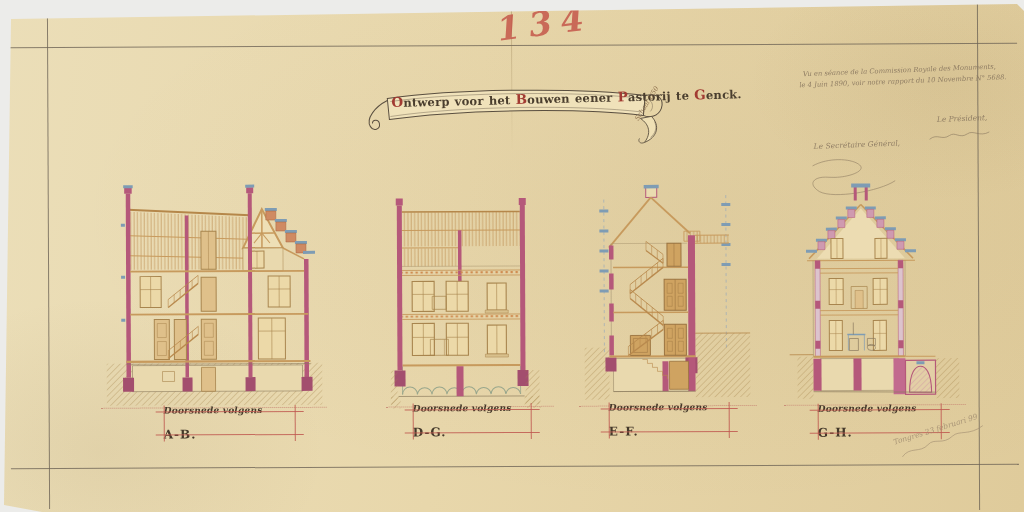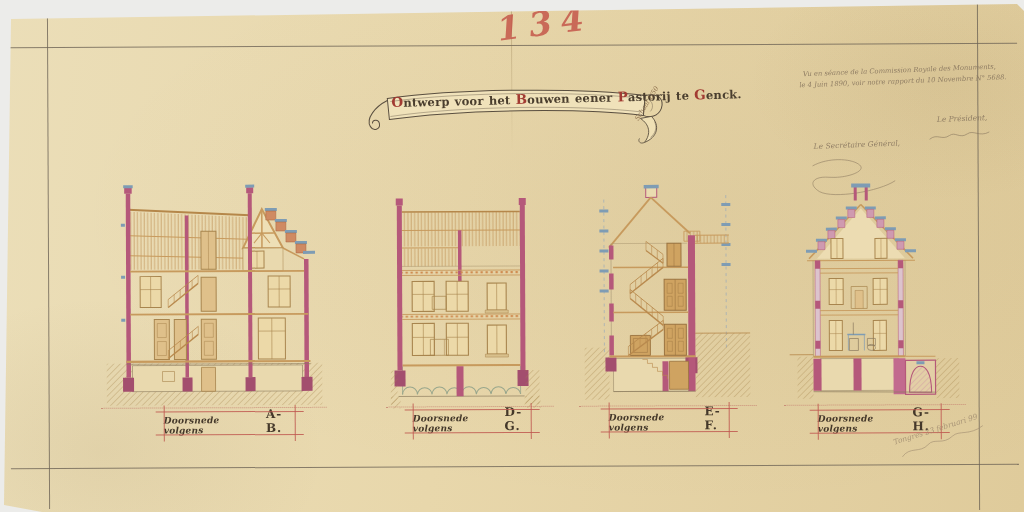--- a/index.html
+++ b/index.html
@@ -30,22 +30,22 @@
     transform:rotate(-2deg);color:#8a7860;font-style:italic;font-size:6.8px;opacity:.92;}
   .approval .l1{position:absolute;left:8px;top:0;white-space:nowrap;}
   .approval .l2{position:absolute;left:4px;top:11px;white-space:nowrap;}
   .approval .pres{position:absolute;left:140px;top:50px;font-size:7.5px;}
   .approval .secr{position:absolute;left:16px;top:72px;font-size:7.5px;}
   .approval svg{position:absolute;}
   .pencil{position:absolute;left:893px;top:420px;width:130px;color:#a08c70;
     font-size:7.5px;font-style:italic;transform:rotate(-17deg);opacity:.85;}
   .sec{position:absolute;}
   .redline{position:absolute;height:0;border-top:1px dotted #c47f6f;opacity:.8;}
-  .labelbox{position:absolute;display:flex;align-items:flex-end;justify-content:center;
-    gap:12px;color:#44382a;}
+  .labelbox{position:absolute;display:flex;align-items:flex-start;justify-content:center;
+    gap:12px;color:#44382a;flex-direction:column;}
   .labelbox .lb-h{position:absolute;left:-8px;right:-8px;height:1px;background:#bf5850;opacity:.85;}
   .labelbox .lb-v{position:absolute;top:-6px;bottom:-6px;width:1px;background:#bf5850;opacity:.85;}
   .lb-prefix{font-size:9px;font-style:italic;font-weight:bold;letter-spacing:.2px;}
   .lb-letters{font-size:12px;font-weight:bold;letter-spacing:1px;}
 </style>
 </head>
 <body>
 
 <div class="stage">
  <div class="paper">

